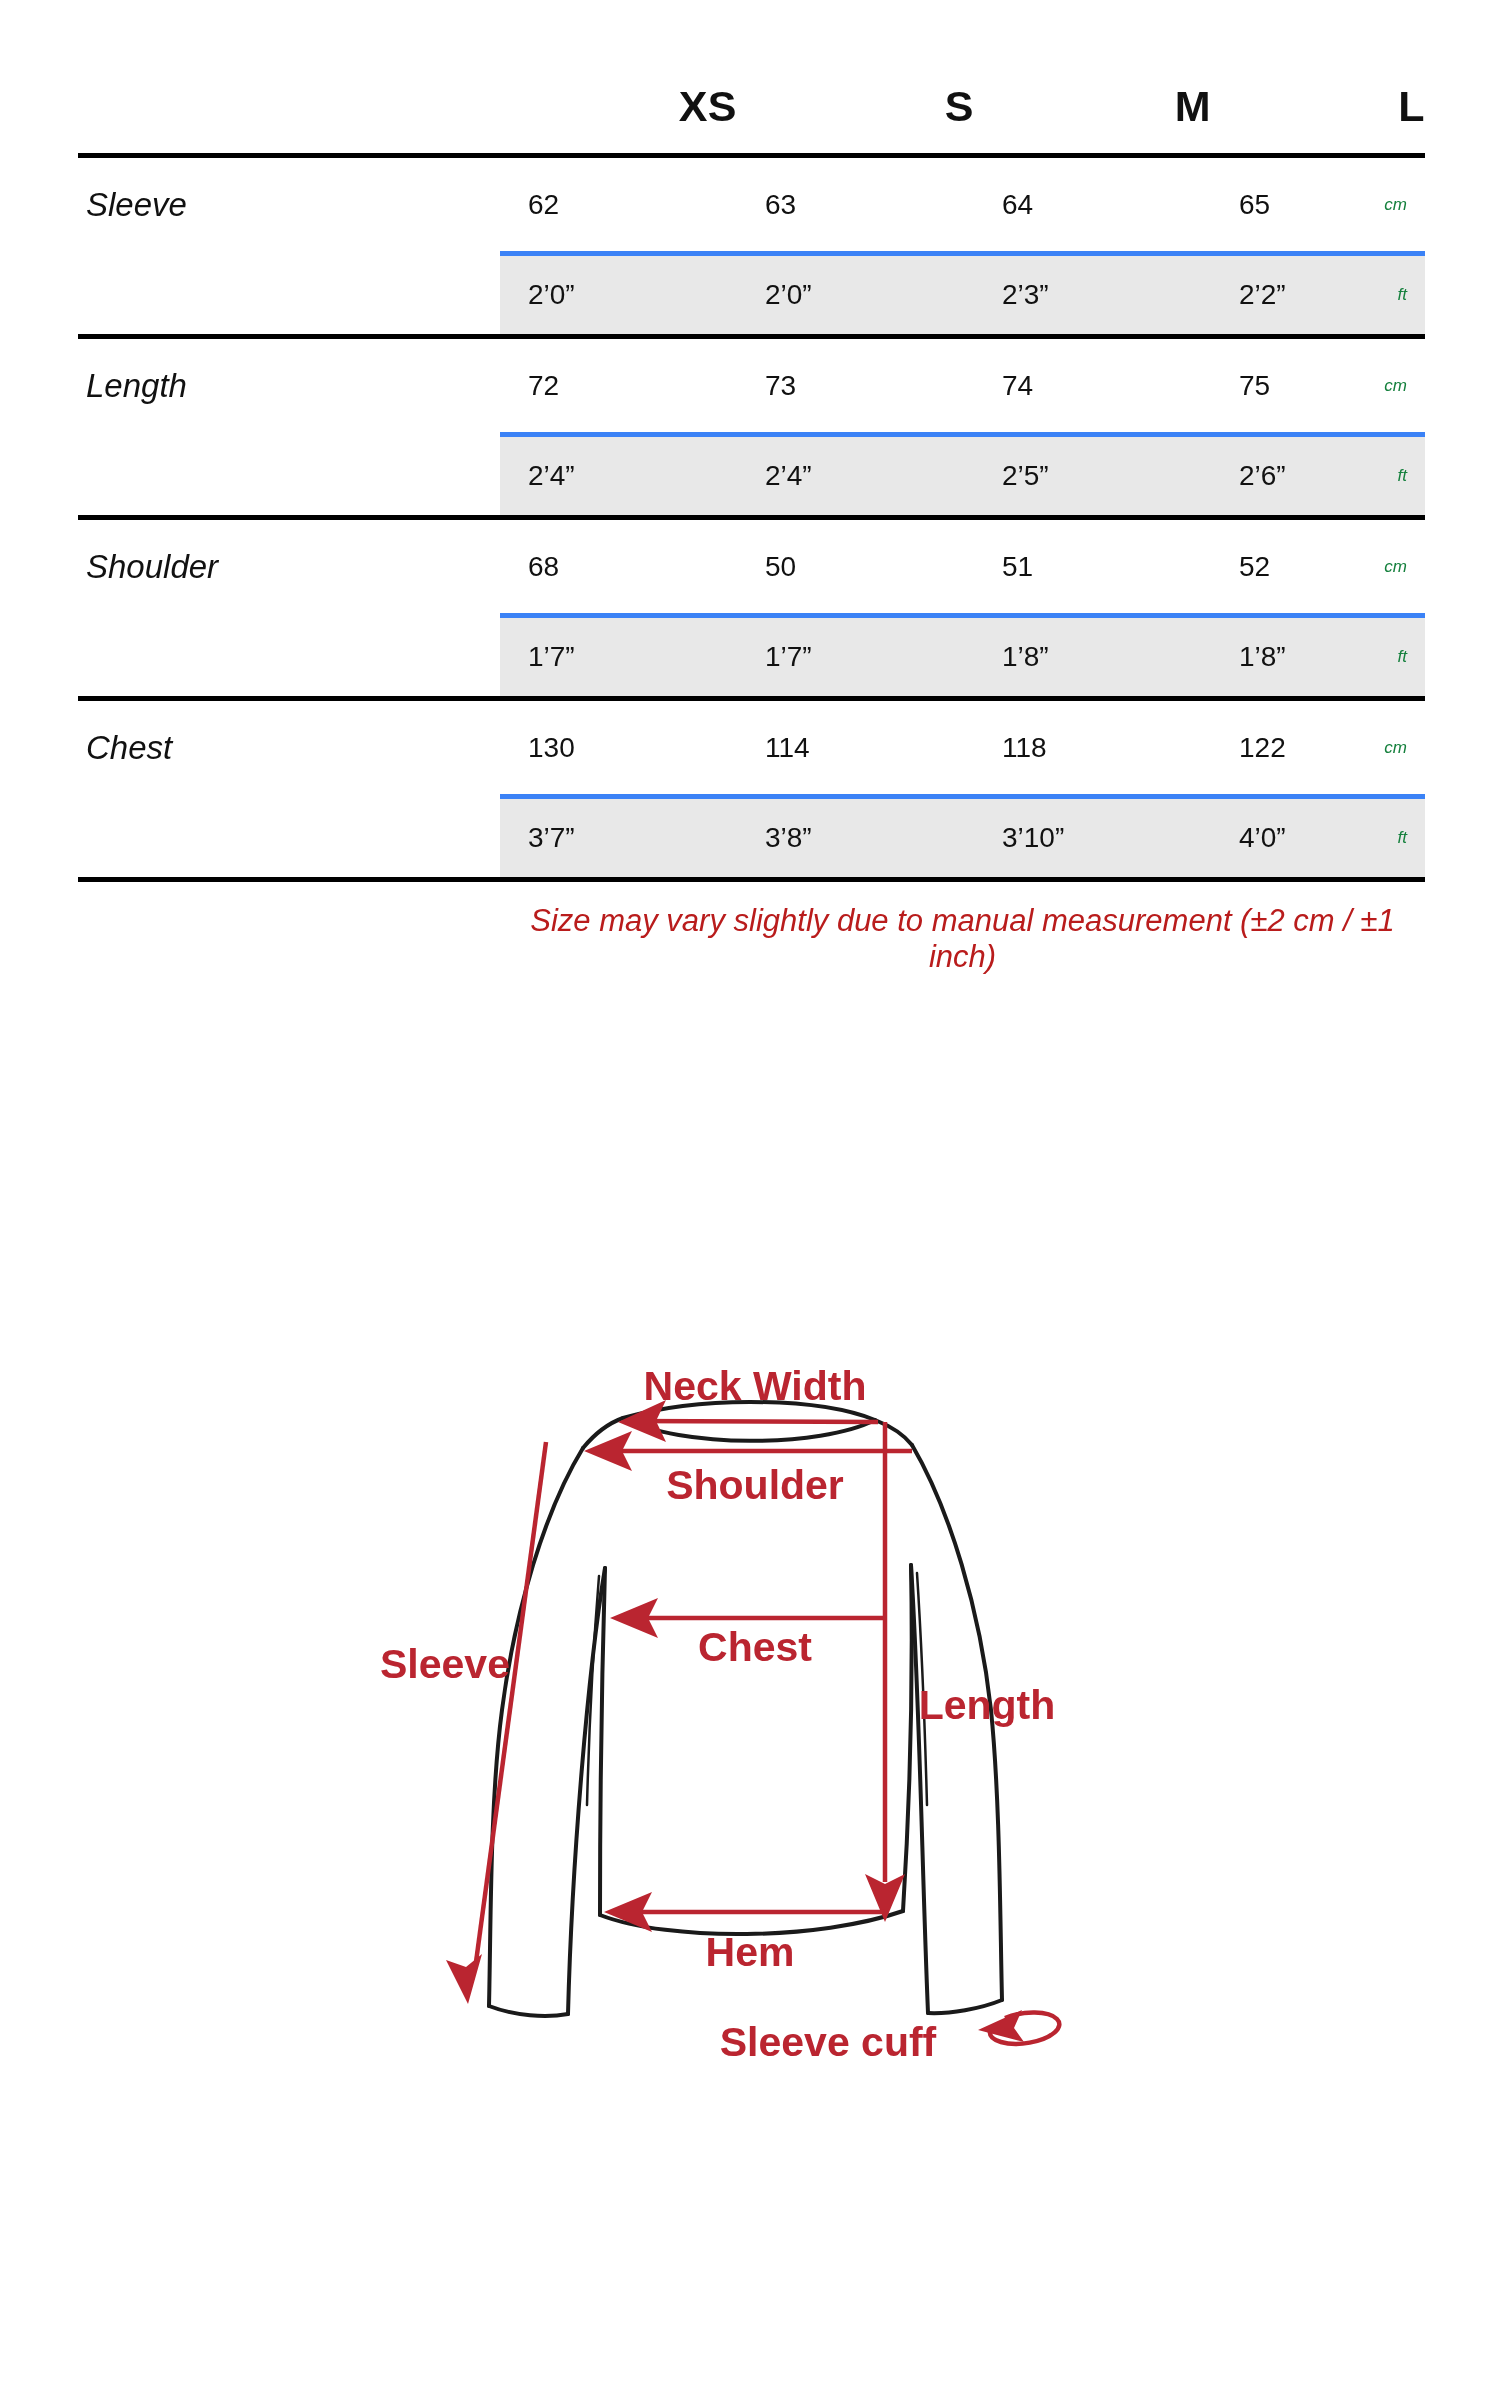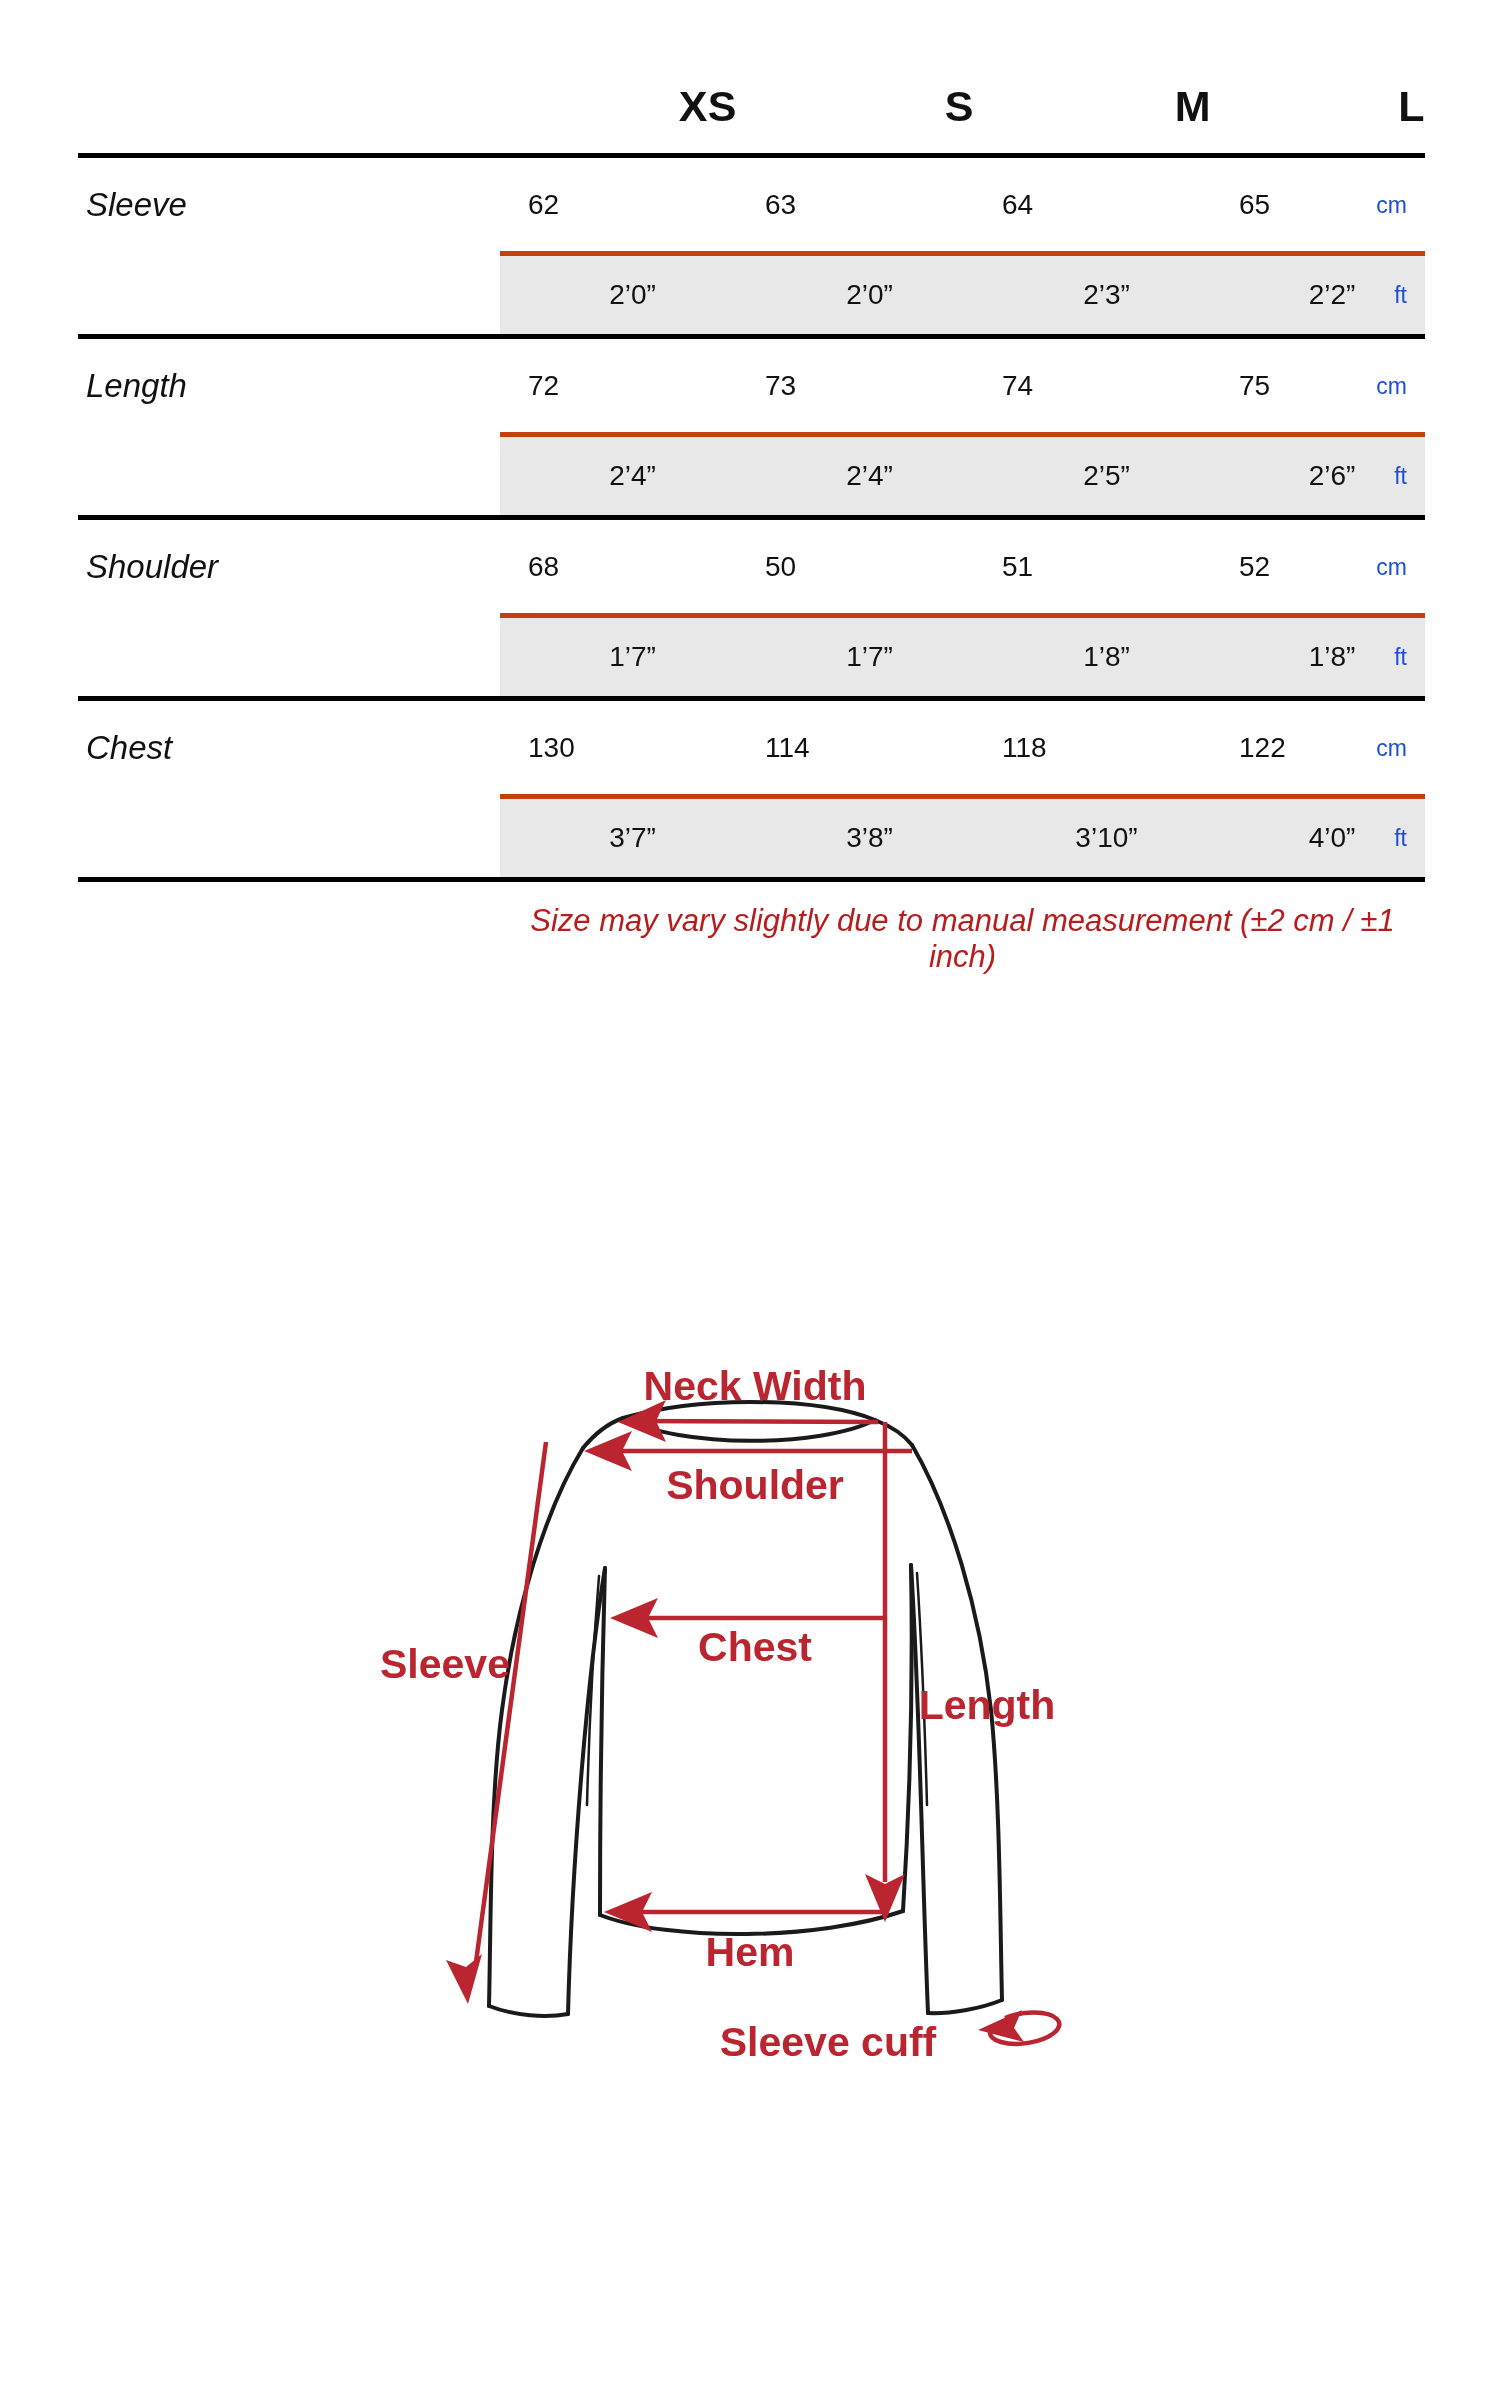--- a/index.html
+++ b/index.html
@@ -10,25 +10,25 @@
   }
   
   .size-table{position:absolute;left:78px;top:60px;width:1347px;}
   .hdr-row{display:grid;grid-template-columns:422px 237px 237px 237px 1fr;
     align-items:center;height:93px;border-bottom:5px solid #000;text-align:right;}
   .hdr-cell{font-weight:bold;font-size:43px;padding-left:26px;letter-spacing:0.5px;}
   .grp{border-bottom:5px solid #000;}
   .row{display:grid;align-items:center;position:relative;}
   .cm-row{grid-template-columns:422px 237px 237px 237px 1fr;height:93px;}
   .ft-row{margin-left:422px;grid-template-columns:237px 237px 237px 1fr;height:78px;
-    border-top:5px solid #c2410c;background:#E8E8E8;text-align:center;}
+    border-top:5px solid #3b82f6;background:#E8E8E8;}
   .lbl{font-style:italic;font-size:33px;padding-left:8px;}
   .val{font-size:28px;padding-left:28px;white-space:nowrap;}
   .unit{position:absolute;right:18px;top:50%;transform:translateY(-50%);
-    color:#1d4ed8;font-size:23px;}
+    color:#15803d;font-size:17px;font-style:italic;}
   .note{position:absolute;left:500px;top:903px;width:925px;text-align:center;
     font-style:italic;font-size:31px;color:#b91c1c;}
   
   .diagram{position:absolute;left:350px;top:1330px;width:760px;height:780px;}
   .outline{fill:none;stroke:#1A1A1A;stroke-width:4;stroke-linecap:round;stroke-linejoin:round;}
   .seam{fill:none;stroke:#1A1A1A;stroke-width:2.5;stroke-linecap:round;}
   .redline{fill:none;stroke:#BA2530;stroke-width:4.5;stroke-linecap:butt;}
   .redfill{fill:#BA2530;stroke:none;}
   .redlabel{fill:#BA2530;font-family:"Liberation Sans","DejaVu Sans",sans-serif;
     font-weight:bold;font-size:41px;}

